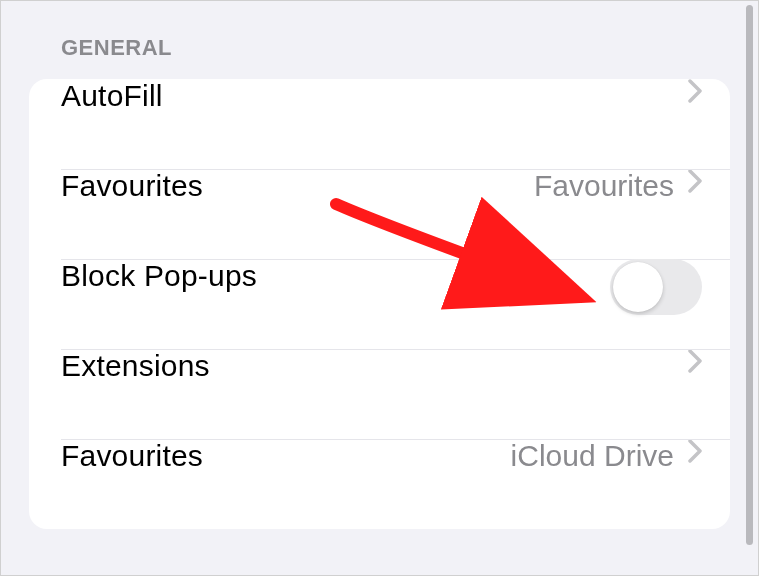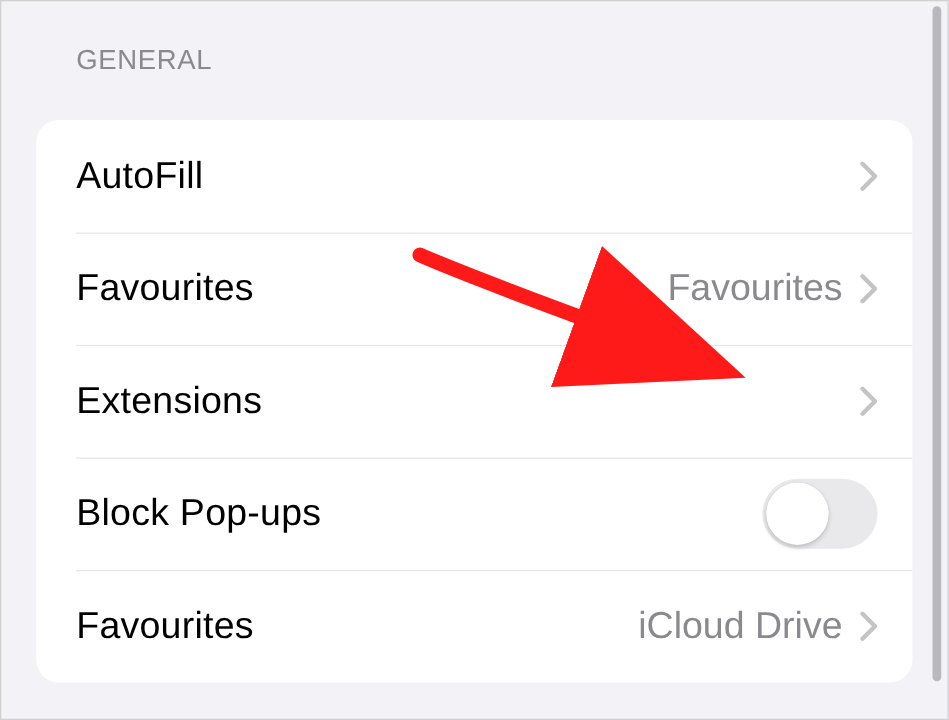--- a/index.html
+++ b/index.html
@@ -21,32 +21,31 @@
       background: #b9b9bd;
       border-radius: 4px;
     }
     .content {
       padding: 34px 28px 0 28px;
     }
     .section-header {
       font-size: 22px;
       letter-spacing: 0.5px;
       color: #8a8a8e;
-      font-weight: 400;
+      font-weight: 700;
       margin-left: 32px;
-      margin-bottom: 35px;
+      margin-bottom: 18px;
     }
     .list-card {
       background: #ffffff;
       border-radius: 18px;
       overflow: hidden;
     }
     .list-row {
       display: flex;
-      align-items: center;
       height: 90px;
       padding: 0 28px 0 32px;
       position: relative;
     }
     .list-row + .list-row::before {
       content: "";
       position: absolute;
       left: 32px;
       right: 0;
       top: 0;
@@ -120,33 +119,33 @@
       <span class="row-label">Favourites</span>
       <span class="row-detail">Favourites</span>
       <span class="chevron-icon">
         <svg width="14" height="24" viewBox="0 0 14 24">
             <path d="M2 2 L12 12 L2 22" stroke="#c4c4c7" stroke-width="3.5" fill="none" stroke-linecap="round" stroke-linejoin="round"></path>
           </svg>
       </span>
     </div>
 
     <div class="list-row">
+      <span class="row-label">Block Pop-ups</span>
+      <div class="toggle">
+        <div class="toggle-knob"></div>
+      </div>
+    </div>
+
+    <div class="list-row">
       <span class="row-label">Extensions</span>
       <span class="chevron-icon">
         <svg width="14" height="24" viewBox="0 0 14 24">
             <path d="M2 2 L12 12 L2 22" stroke="#c4c4c7" stroke-width="3.5" fill="none" stroke-linecap="round" stroke-linejoin="round"></path>
           </svg>
       </span>
-    </div>
-
-    <div class="list-row">
-      <span class="row-label">Block Pop-ups</span>
-      <div class="toggle">
-        <div class="toggle-knob"></div>
-      </div>
     </div>
 
     <div class="list-row">
       <span class="row-label">Favourites</span>
       <span class="row-detail">iCloud Drive</span>
       <span class="chevron-icon">
         <svg width="14" height="24" viewBox="0 0 14 24">
             <path d="M2 2 L12 12 L2 22" stroke="#c4c4c7" stroke-width="3.5" fill="none" stroke-linecap="round" stroke-linejoin="round"></path>
           </svg>
       </span>

